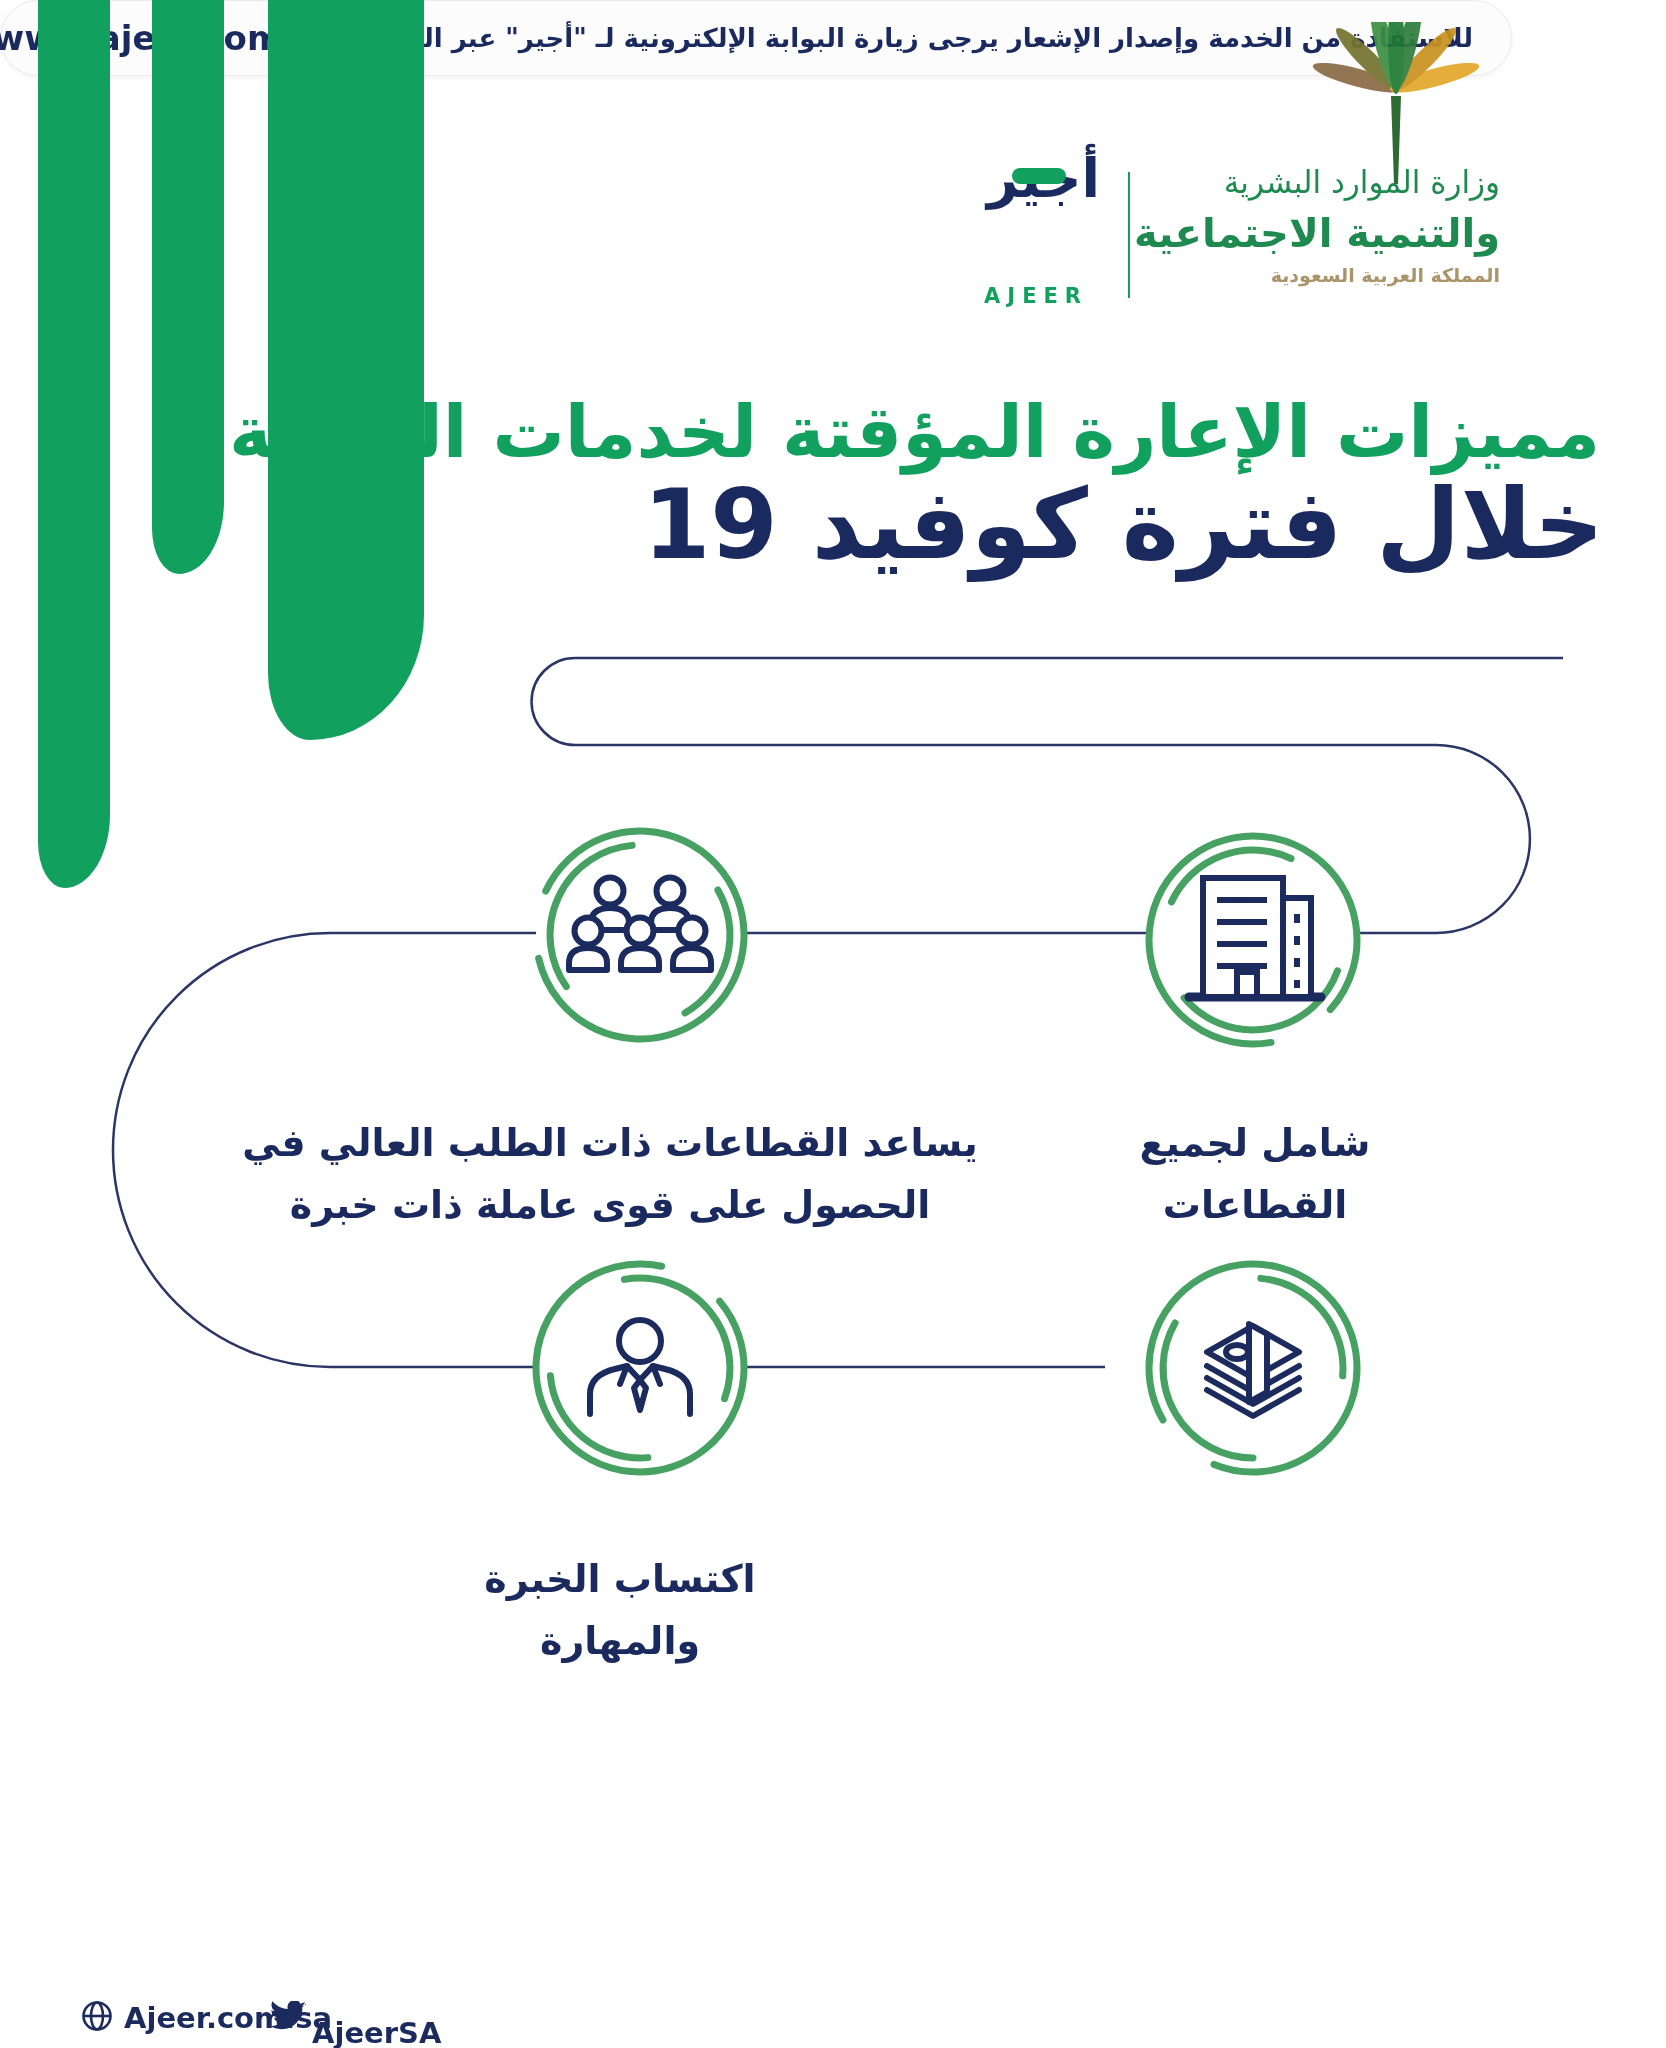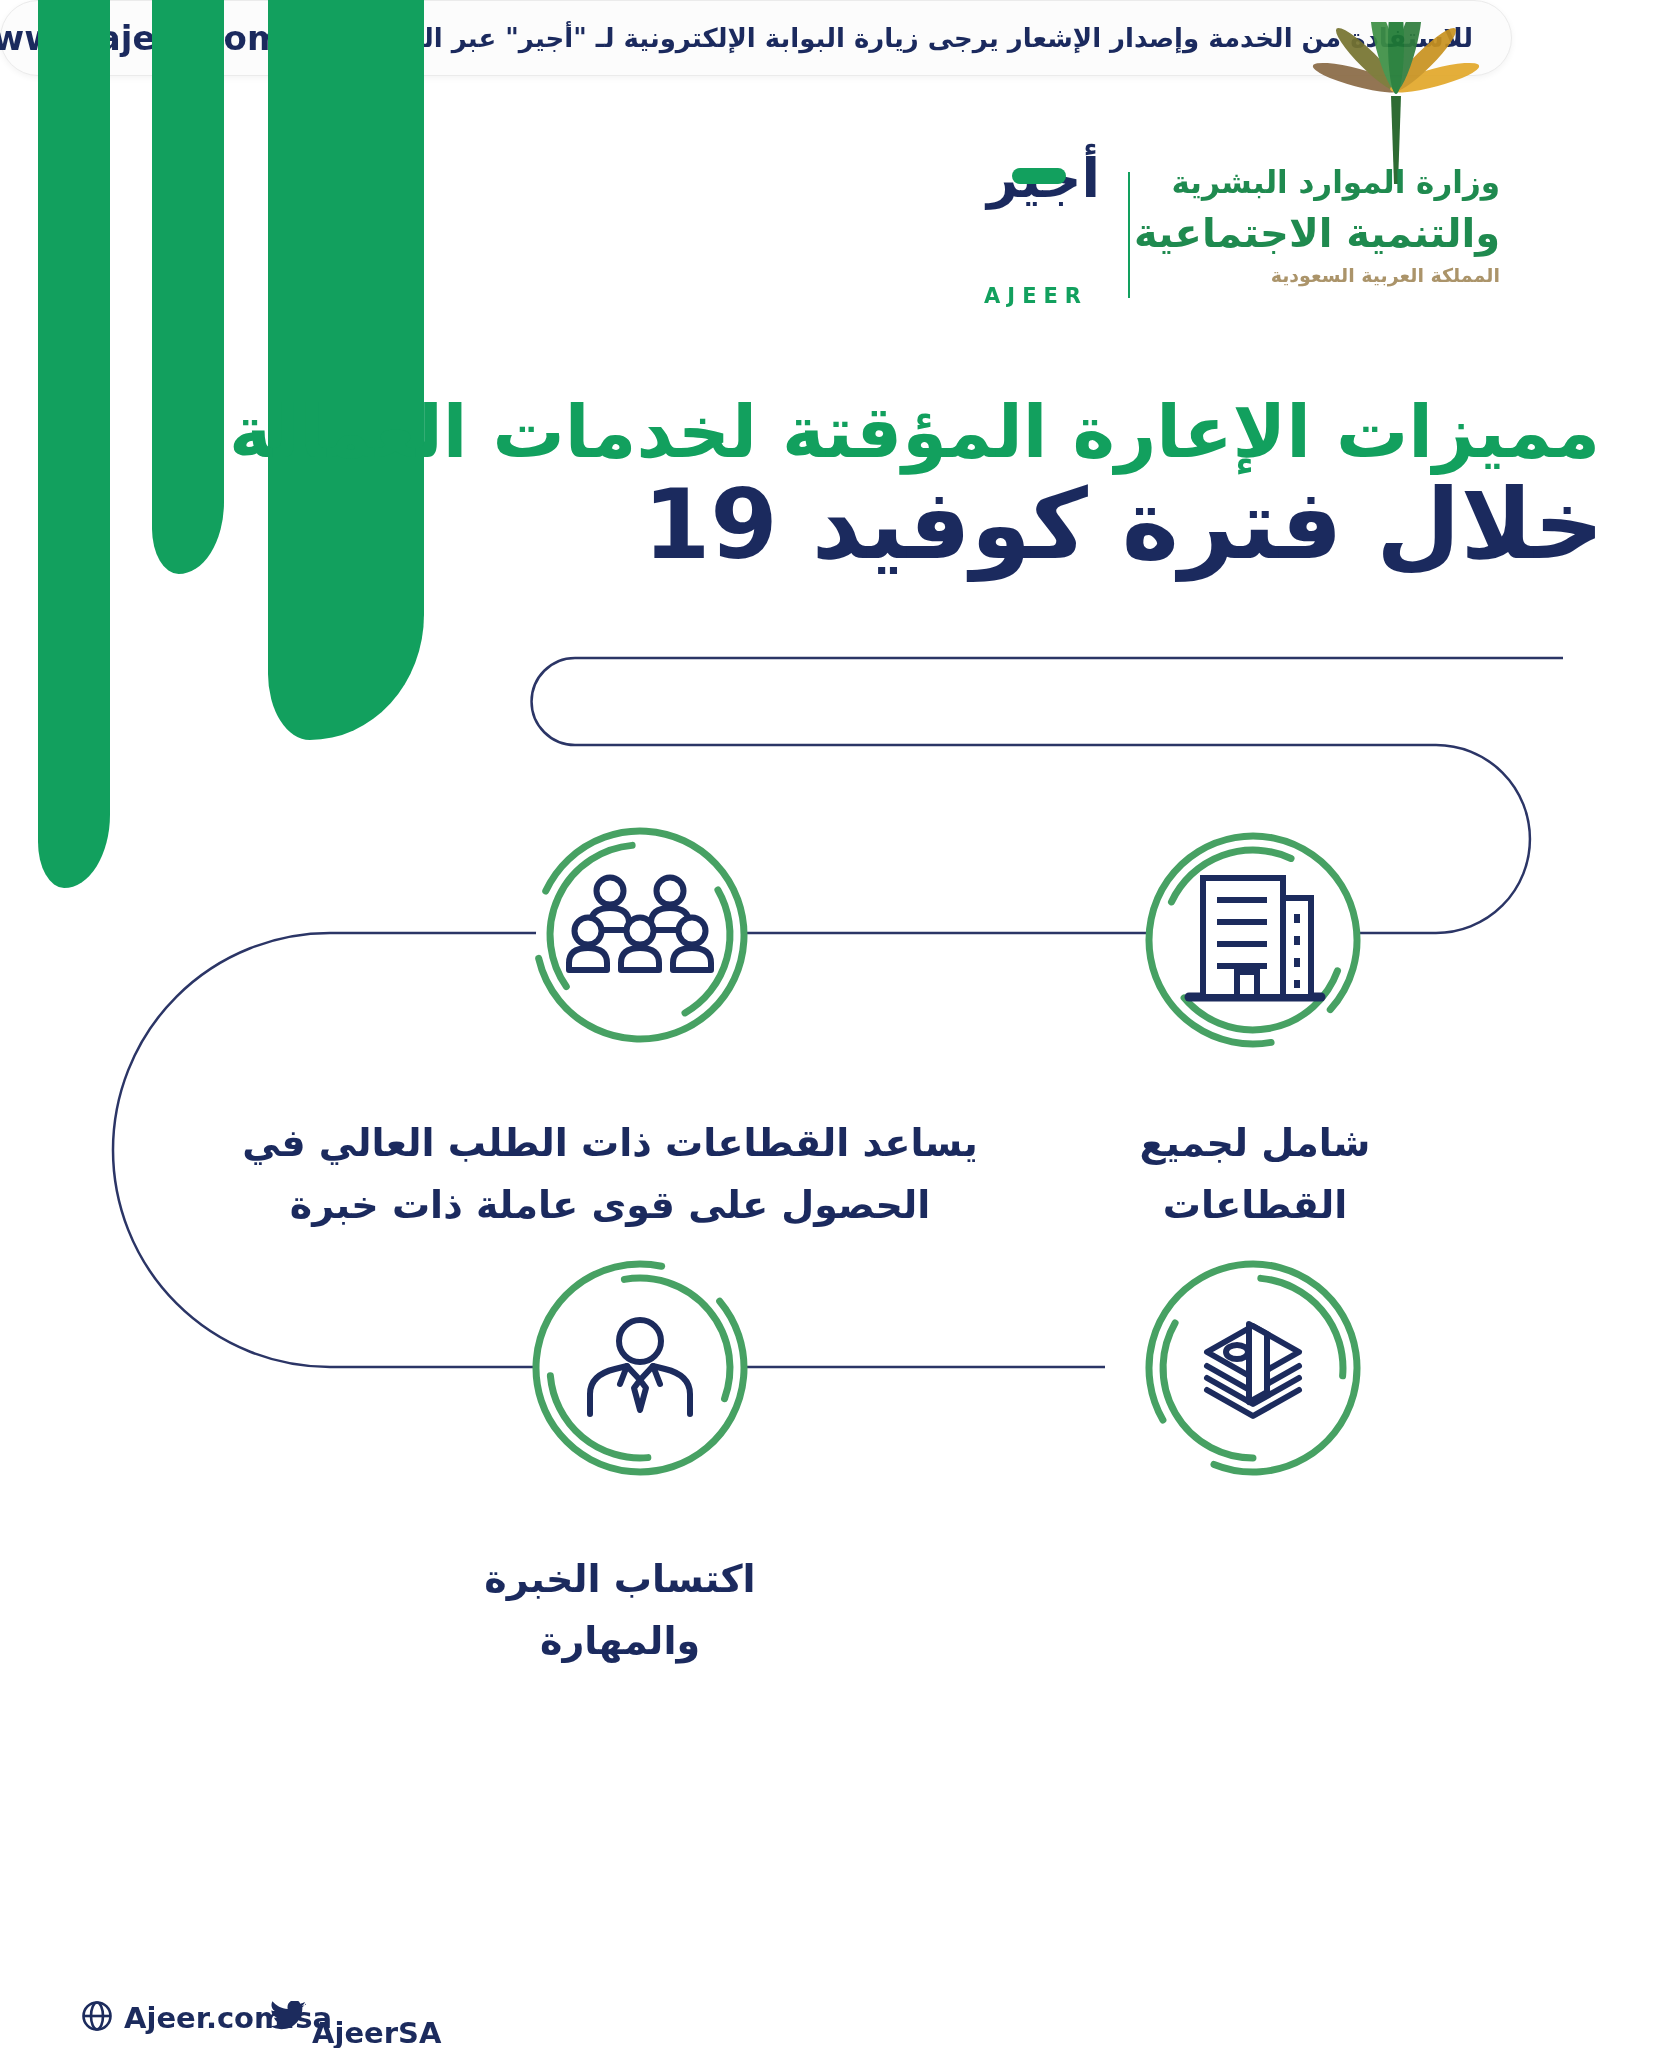--- a/index.html
+++ b/index.html
@@ -11,21 +11,21 @@
   .bar{position:absolute;top:0;background:#12a05e;}
   .bar1{left:38px;width:72px;height:888px;border-radius:0 0 60px 34px / 0 0 96px 60px;}
   .bar2{left:152px;width:72px;height:574px;border-radius:0 0 58px 34px / 0 0 92px 58px;}
   .bar3{left:268px;width:156px;height:740px;border-radius:0 0 120px 44px / 0 0 132px 70px;}
 
   
   .ajeer-ar{right:566px;top:148px;font-size:54px;font-weight:bold;color:#1b2a5e;direction:rtl;line-height:1.15;}
   .ajeer-accent{right:600px;top:168px;width:54px;height:16px;background:#12a05e;border-radius:9px;}
   .ajeer-en{right:578px;top:284px;font-size:21px;font-weight:bold;color:#12a05e;letter-spacing:7px;}
   .logo-divider{left:1128px;top:172px;width:2px;height:126px;background:#12a05e;}
-  .min-l1{right:166px;top:164px;font-size:31px;font-weight:bold;color:#1f8a4f;direction:rtl;}
+  .min-l1{right:166px;top:164px;font-size:31px;font-weight:normal;color:#1f8a4f;direction:rtl;}
   .min-l2{right:166px;top:210px;font-size:40px;font-weight:bold;color:#1f8a4f;direction:rtl;}
   .min-l3{right:166px;top:264px;font-size:19px;font-weight:bold;color:#ab946a;direction:rtl;letter-spacing:1.5px;}
 
   
   .title-green{right:66px;top:390px;font-size:72px;font-weight:bold;color:#12a05e;direction:rtl;}
   .title-navy{right:62px;top:468px;font-size:97px;font-weight:bold;color:#1b2a5e;direction:rtl;}
 
   
   .feat{position:absolute;color:#1b2a5e;font-weight:bold;font-size:38px;line-height:62px;
         text-align:center;direction:rtl;}

